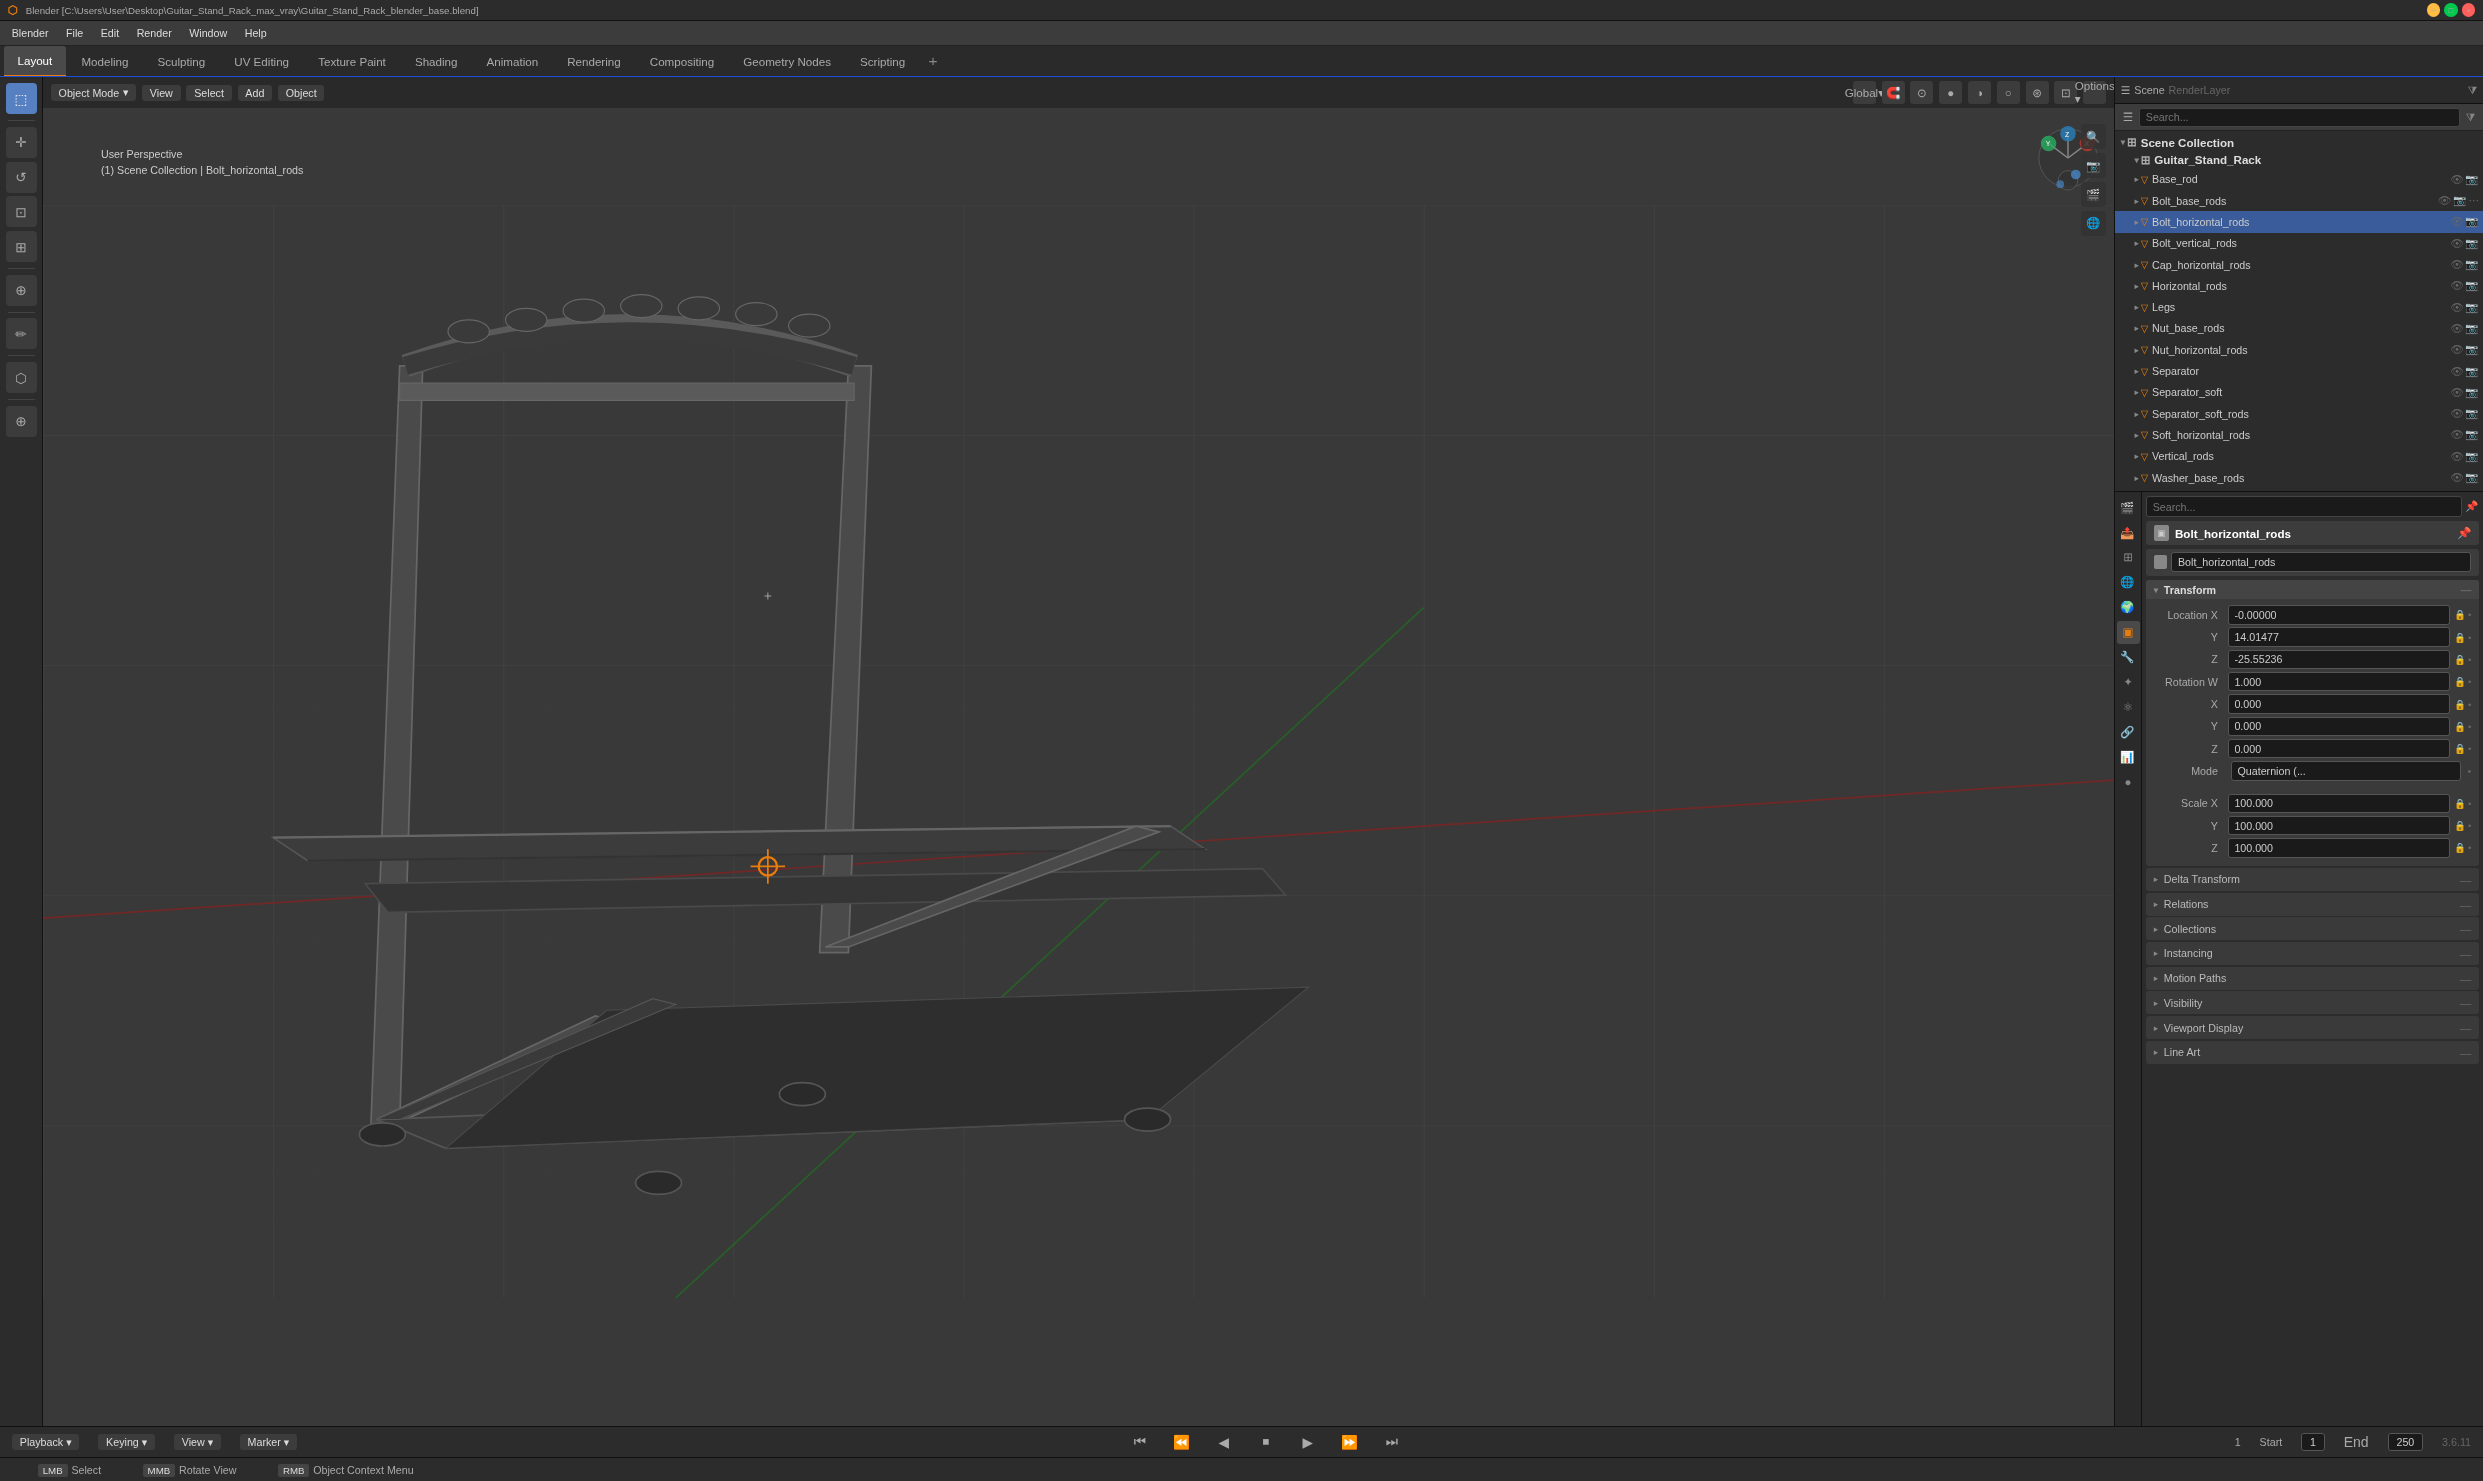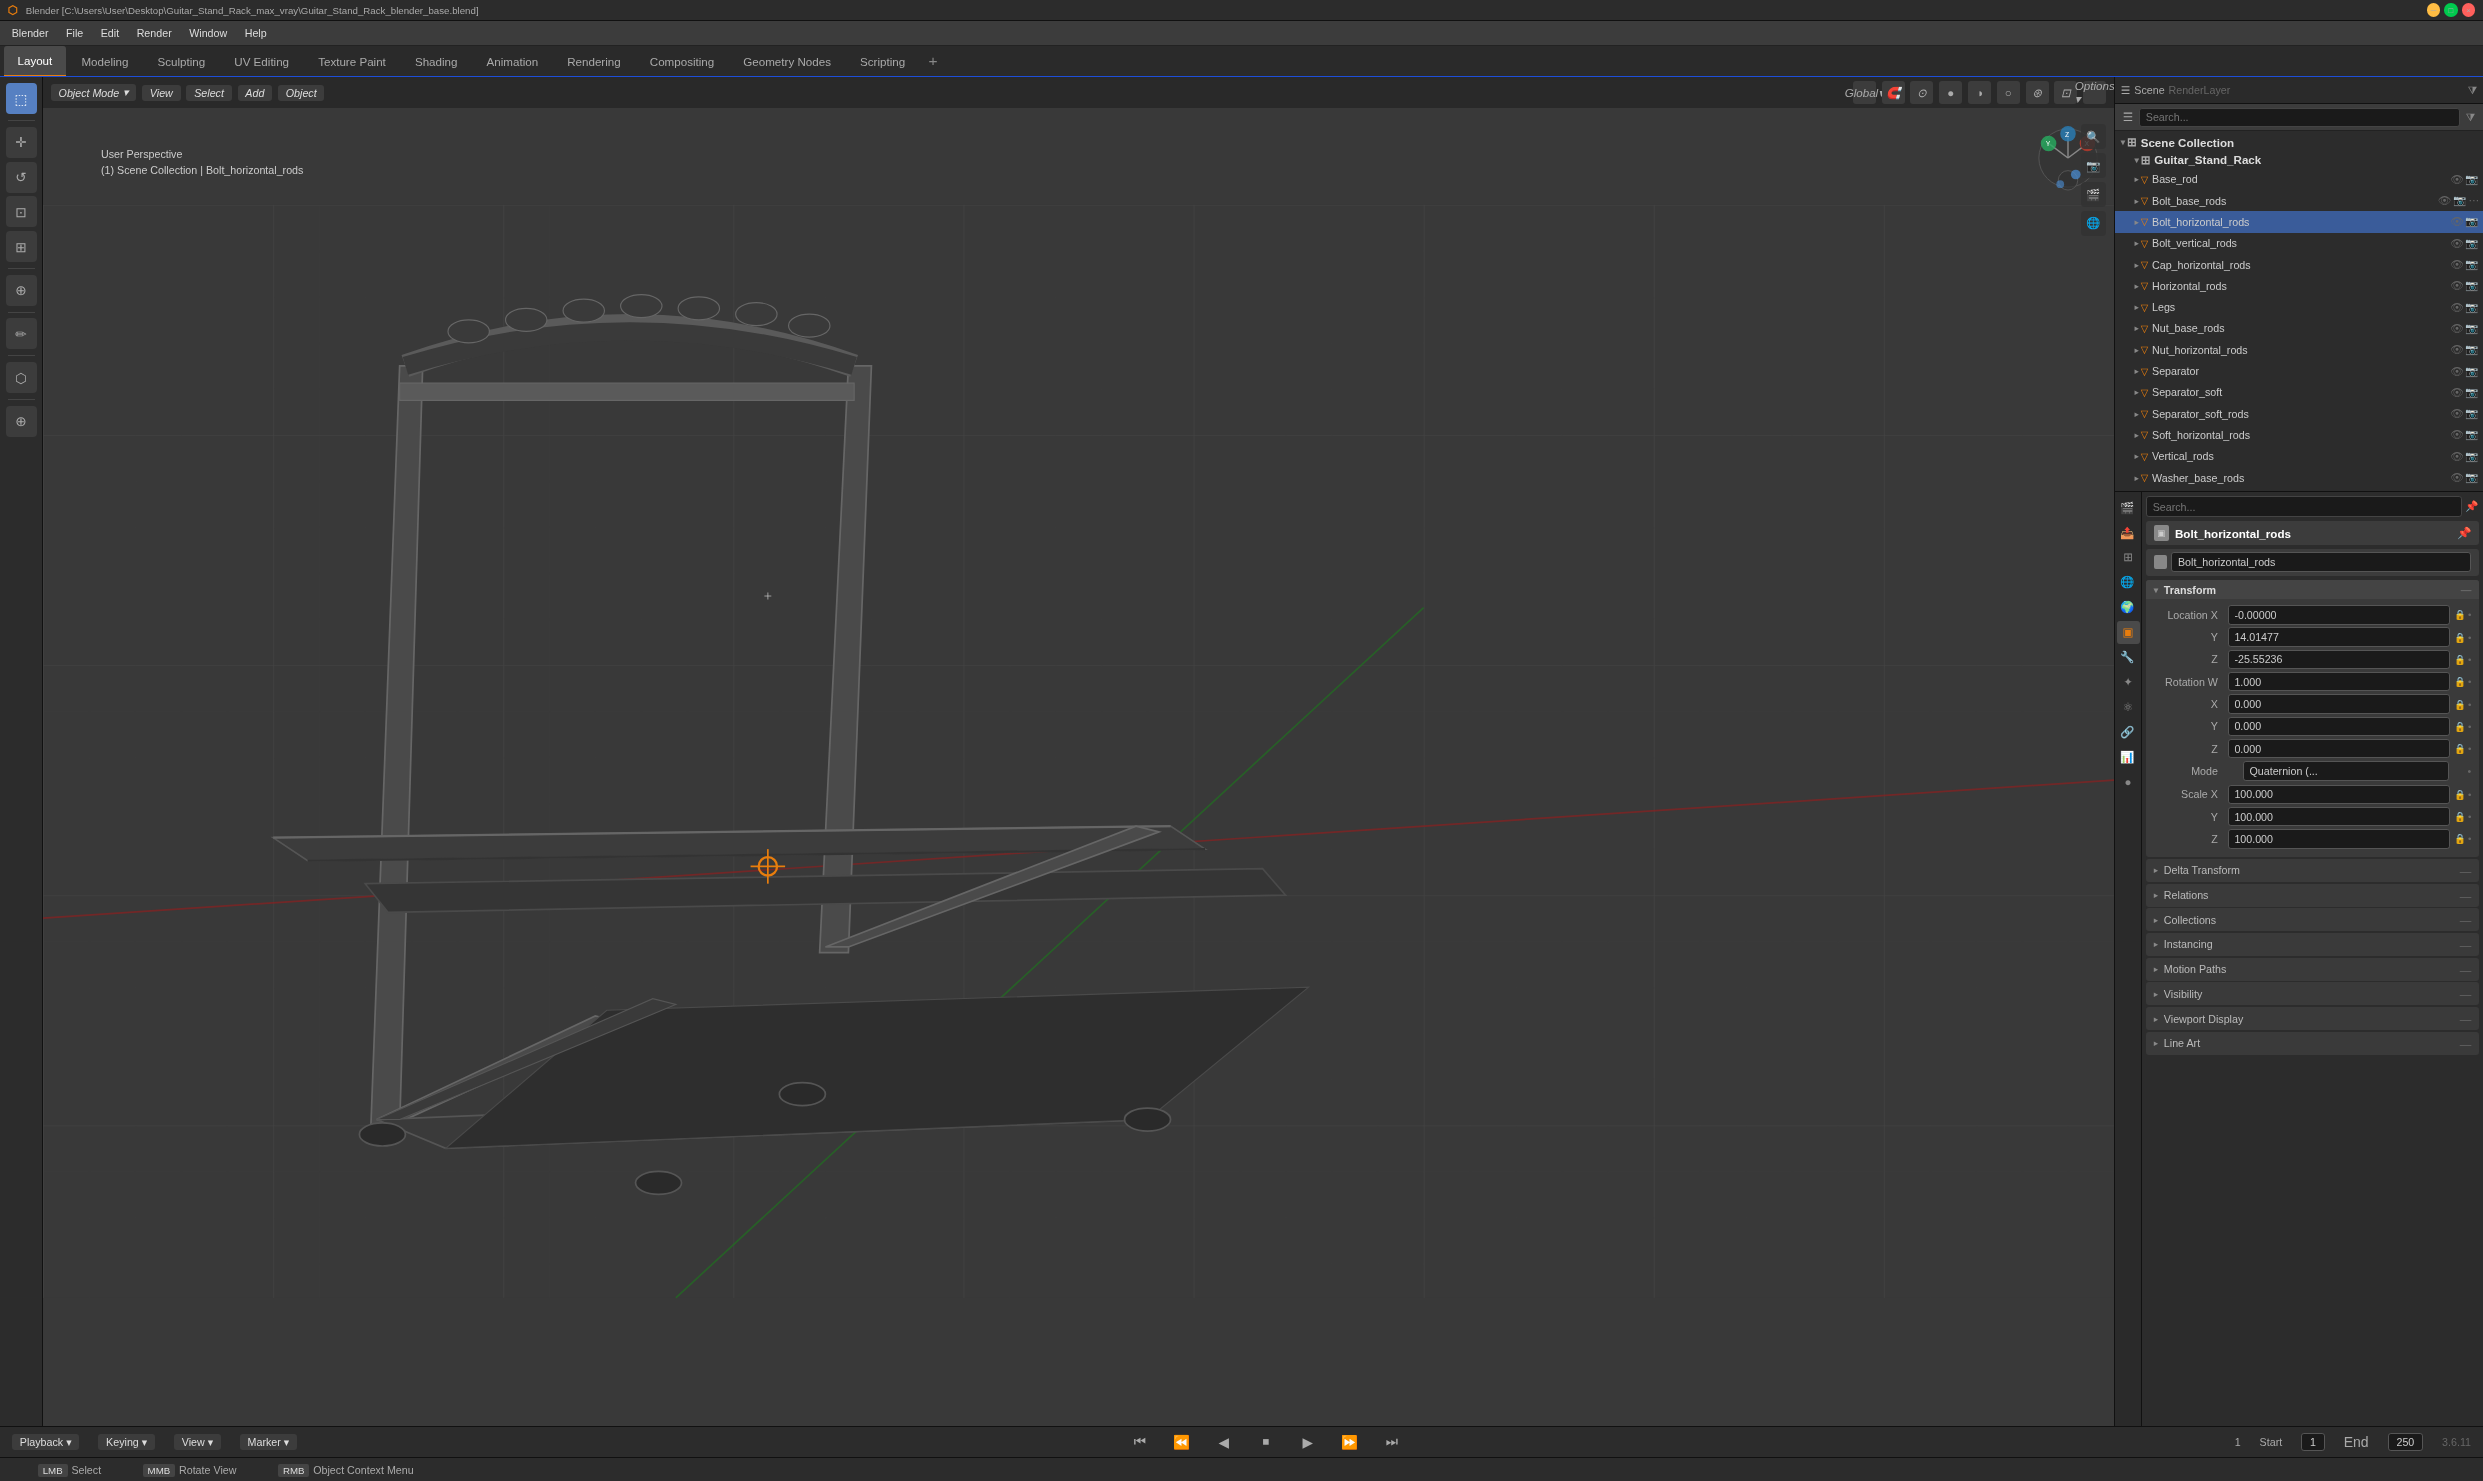--- a/index.html
+++ b/index.html
@@ -148,21 +148,20 @@
     #viewport-header {
       position: absolute;
       top: 0; left: 0; right: 0;
       height: 31px;
       background: rgba(40,40,40,0.9);
       display: flex;
       align-items: center;
       padding: 0 7.8px;
       gap: 5.8px;
       z-index: 10;
-      font-style: italic;
     }
     .vp-btn {
       padding: 1.9px 7.8px;
       background: #3c3c3c;
       border-radius: 2.9px;
       cursor: pointer;
       color: #ddd;
       font-size: 10.7px;
       display: flex;
       align-items: center;
@@ -379,22 +378,22 @@
       color: #ccc;
       font-size: 10.7px;
       padding: 1.9px 5.8px;
       height: 19.4px;
     }
     .transform-icons { display: flex; gap: 1.9px; color: #666; font-size: 9.7px; }
 
     .mode-row {
       display: flex;
       align-items: center;
-      margin-bottom: 4px;
-      gap: 19px;
+      margin-bottom: 13px;
+      gap: 7px;
     }
     .mode-select {
       flex: 1;
       background: #1a1a1a;
       border: 1px solid #555;
       border-radius: 2.9px;
       color: #ccc;
       font-size: 10.7px;
       padding: 1.9px 5.8px;
       height: 19.4px;

